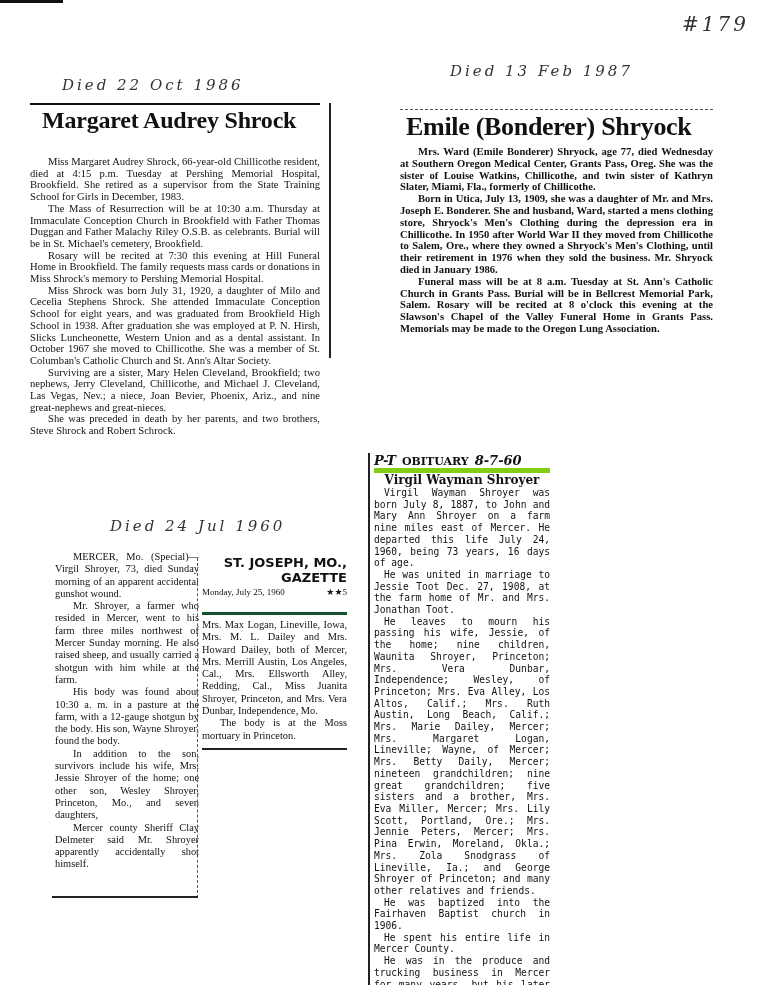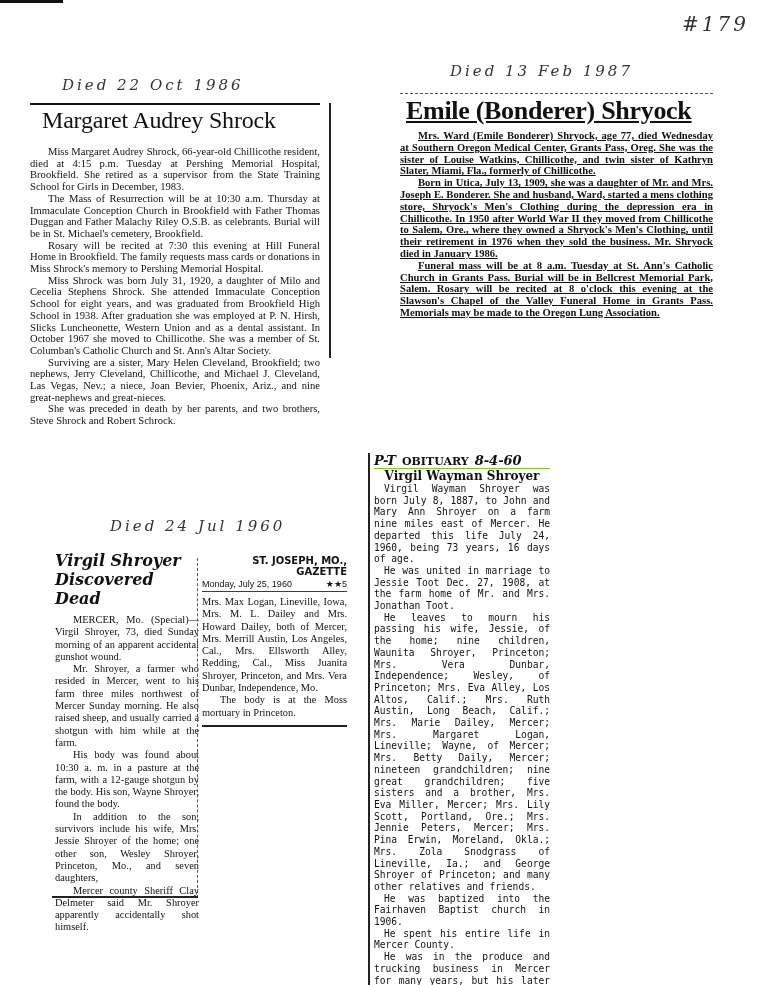--- a/index.html
+++ b/index.html
@@ -5,47 +5,47 @@
   html, body { margin: 0; padding: 0; background: #ffffff; }
   body { width: 760px; height: 985px; position: relative; overflow: hidden; color: #111; font-family: "Liberation Serif", serif; }
   .abs { position: absolute; }
   .hand { font-family: "DejaVu Serif", serif; font-style: italic; color: #333; letter-spacing: 3px; }
   .para { margin: 0; text-indent: 18px; text-align: justify; }
   .topbar { position:absolute; left:0; top:0; width:63px; height:3px; background:#111; }
 
   
   #margaret { left: 30px; top: 103px; width: 290px; }
   #margaret .rule { border-top: 2px solid #111; margin-bottom: 2px; }
-  #margaret h1 { font-family: "Liberation Serif", serif; font-weight: normal; font-size: 24px; margin: 2px 0 12px 12px; letter-spacing: -0.2px; }
+  #margaret h1 { font-family: "Liberation Serif", serif; font-weight: bold; font-size: 24px; margin: 2px 0 22px 12px; letter-spacing: -0.2px; }
   #margaret .body { font-size: 10.6px; line-height: 11.7px; font-weight: normal; }
   .vline-m { left: 329px; top: 103px; width: 2px; height: 255px; background:#222; }
 
   
-  #emile { left: 400px; top: 93px; width: 313px; text-decoration: underline; }
+  #emile { left: 400px; top: 109px; width: 313px; }
   #emile .rule { border-top: 1px dashed #555; margin-bottom: 2px; }
   #emile h1 { font-weight: bold; font-size: 26px; margin: 0 0 4px 6px; letter-spacing: -0.3px; }
   #emile .body { font-size: 10.6px; line-height: 11.8px; font-weight: bold; }
 
   
   #virgil-dead { left: 55px; top: 551px; width: 144px; font-family: "DejaVu Serif", serif; }
   #virgil-dead h2 { font-family: "DejaVu Serif", serif; font-style: italic; font-weight: bold; font-size: 16px; line-height: 19px; margin: 0 0 6px 0; }
   #virgil-dead .body { font-family: "Liberation Serif", serif; font-size: 10.4px; line-height: 12.3px; }
   .vline-v { left: 197px; top: 558px; width: 1px; height: 340px; border-left: 1px dashed #555; }
   .hline-v { left: 52px; top: 896px; width: 146px; height: 2px; background:#222; }
 
   
   #gazette { left: 202px; top: 555px; width: 145px; }
-  #gazette .pub { font-family: "DejaVu Sans", sans-serif; font-weight: bold; font-size: 10px; text-align: right; margin-bottom: 2px; }
-  #gazette .dateline { font-family: Liberation Sans, sans-serif; font-size: 9px; display:flex; justify-content: space-between; border-bottom: 1px solid #14532d; padding-bottom: 2px; margin-bottom: 4px; }
+  #gazette .pub { font-family: "DejaVu Sans", sans-serif; font-weight: bold; font-size: 13px; text-align: right; margin-bottom: 2px; }
+  #gazette .dateline { font-family: Liberation Serif, serif; font-size: 9px; display:flex; justify-content: space-between; border-bottom: 3px solid #14532d; padding-bottom: 15px; margin-bottom: 4px; }
   #gazette .body { font-family: "Liberation Serif", serif; font-size: 10.4px; line-height: 12.3px; }
   #gazette .bottom-rule { border-top: 2px solid #222; margin-top: 6px; }
 
   
   #obit { left: 368px; top: 453px; width: 176px; border-left: 2px solid #222; padding-left: 4px; }
-  #obit .header { font-family: "DejaVu Serif", serif; font-weight: bold; font-size: 11px; display:flex; align-items: baseline; gap: 6px; border-bottom: 1px solid #84cc16; }
+  #obit .header { font-family: "DejaVu Serif", serif; font-weight: bold; font-size: 11px; display:flex; align-items: baseline; gap: 6px; border-bottom: 5px solid #84cc16; }
   #obit .header .hand2 { font-family: "DejaVu Serif", serif; font-style: italic; font-weight: bold; font-size: 13px; }
   #obit .name { font-family: "DejaVu Serif", serif; font-weight: bold; font-size: 12px; text-align: center; }
   #obit .body { font-family: "DejaVu Sans Mono", monospace; font-size: 9.6px; line-height: 11.7px; }
   #obit .para { text-indent: 10px; }
 </style>
 </head>
 <body>
 
 <div class="topbar"></div>
 
@@ -72,24 +72,20 @@
   <h1>Emile (Bonderer) Shryock</h1>
   <div class="body">
     <p class="para">Mrs. Ward (Emile Bonderer) Shryock, age 77, died Wednesday at Southern Oregon Medical Center, Grants Pass, Oreg. She was the sister of Louise Watkins, Chillicothe, and twin sister of Kathryn Slater, Miami, Fla., formerly of Chillicothe.</p>
     <p class="para">Born in Utica, July 13, 1909, she was a daughter of Mr. and Mrs. Joseph E. Bonderer. She and husband, Ward, started a mens clothing store, Shryock's Men's Clothing during the depression era in Chillicothe. In 1950 after World War II they moved from Chillicothe to Salem, Ore., where they owned a Shryock's Men's Clothing, until their retirement in 1976 when they sold the business. Mr. Shryock died in January 1986.</p>
     <p class="para">Funeral mass will be at 8 a.m. Tuesday at St. Ann's Catholic Church in Grants Pass. Burial will be in Bellcrest Memorial Park, Salem. Rosary will be recited at 8 o'clock this evening at the Slawson's Chapel of the Valley Funeral Home in Grants Pass. Memorials may be made to the Oregon Lung Association.</p>
   </div>
 </div>
 
 <div class="abs hand" style="left:110px; top:517px; font-size:15px;">Died 24 Jul 1960</div>
 <div class="abs" id="virgil-dead">
-  <h2>
-    <span>Virgil Shroyer</span><br>
-    <span>Discovered Dead</span>
-  </h2>
   <div class="body">
     <p class="para">MERCER, Mo. (Special)—Virgil Shroyer, 73, died Sunday morning of an apparent accidental gunshot wound.</p>
     <p class="para">Mr. Shroyer, a farmer who resided in Mercer, went to his farm three miles northwest of Mercer Sunday morning. He also raised sheep, and usually carried a shotgun with him while at the farm.</p>
     <p class="para">His body was found about 10:30 a. m. in a pasture at the farm, with a 12-gauge shotgun by the body. His son, Wayne Shroyer, found the body.</p>
     <p class="para">In addition to the son, survivors include his wife, Mrs. Jessie Shroyer of the home; one other son, Wesley Shroyer, Princeton, Mo., and seven daughters,</p>
     <p class="para">Mercer county Sheriff Clay Delmeter said Mr. Shroyer apparently accidentally shot himself.</p>
   </div>
 </div>
 <div class="abs vline-v"></div>
 <div class="abs hline-v"></div>
@@ -104,21 +100,21 @@
     <p class="para" style="text-indent:0">Mrs. Max Logan, Lineville, Iowa, Mrs. M. L. Dailey and Mrs. Howard Dailey, both of Mercer, Mrs. Merrill Austin, Los Angeles, Cal., Mrs. Ellsworth Alley, Redding, Cal., Miss Juanita Shroyer, Princeton, and Mrs. Vera Dunbar, Independence, Mo.</p>
     <p class="para">The body is at the Moss mortuary in Princeton.</p>
   </div>
   <div class="bottom-rule"></div>
 </div>
 
 <div class="abs" id="obit">
   <div class="header">
     <span class="hand2">P-T</span>
     <span>OBITUARY</span>
-    <span class="hand2">8-4-60</span>
+    <span class="hand2">8-7-60</span>
   </div>
   <div class="name">Virgil Wayman Shroyer</div>
   <div class="body">
     <p class="para">Virgil Wayman Shroyer was born July 8, 1887, to John and Mary Ann Shroyer on a farm nine miles east of Mercer. He departed this life July 24, 1960, being 73 years, 16 days of age.</p>
     <p class="para">He was united in marriage to Jessie Toot Dec. 27, 1908, at the farm home of Mr. and Mrs. Jonathan Toot.</p>
     <p class="para">He leaves to mourn his passing his wife, Jessie, of the home; nine children, Waunita Shroyer, Princeton; Mrs. Vera Dunbar, Independence; Wesley, of Princeton; Mrs. Eva Alley, Los Altos, Calif.; Mrs. Ruth Austin, Long Beach, Calif.; Mrs. Marie Dailey, Mercer; Mrs. Margaret Logan, Lineville; Wayne, of Mercer; Mrs. Betty Daily, Mercer; nineteen grandchildren; nine great grandchildren; five sisters and a brother, Mrs. Eva Miller, Mercer; Mrs. Lily Scott, Portland, Ore.; Mrs. Jennie Peters, Mercer; Mrs. Pina Erwin, Moreland, Okla.; Mrs. Zola Snodgrass of Lineville, Ia.; and George Shroyer of Princeton; and many other relatives and friends.</p>
     <p class="para">He was baptized into the Fairhaven Baptist church in 1906.</p>
     <p class="para">He spent his entire life in Mercer County.</p>
     <p class="para">He was in the produce and trucking business in Mercer for many years, but his later years were engaged in farming and sheep trading, making many trips to Texas buying and selling sheep and making friends wherever he went.</p>
 

